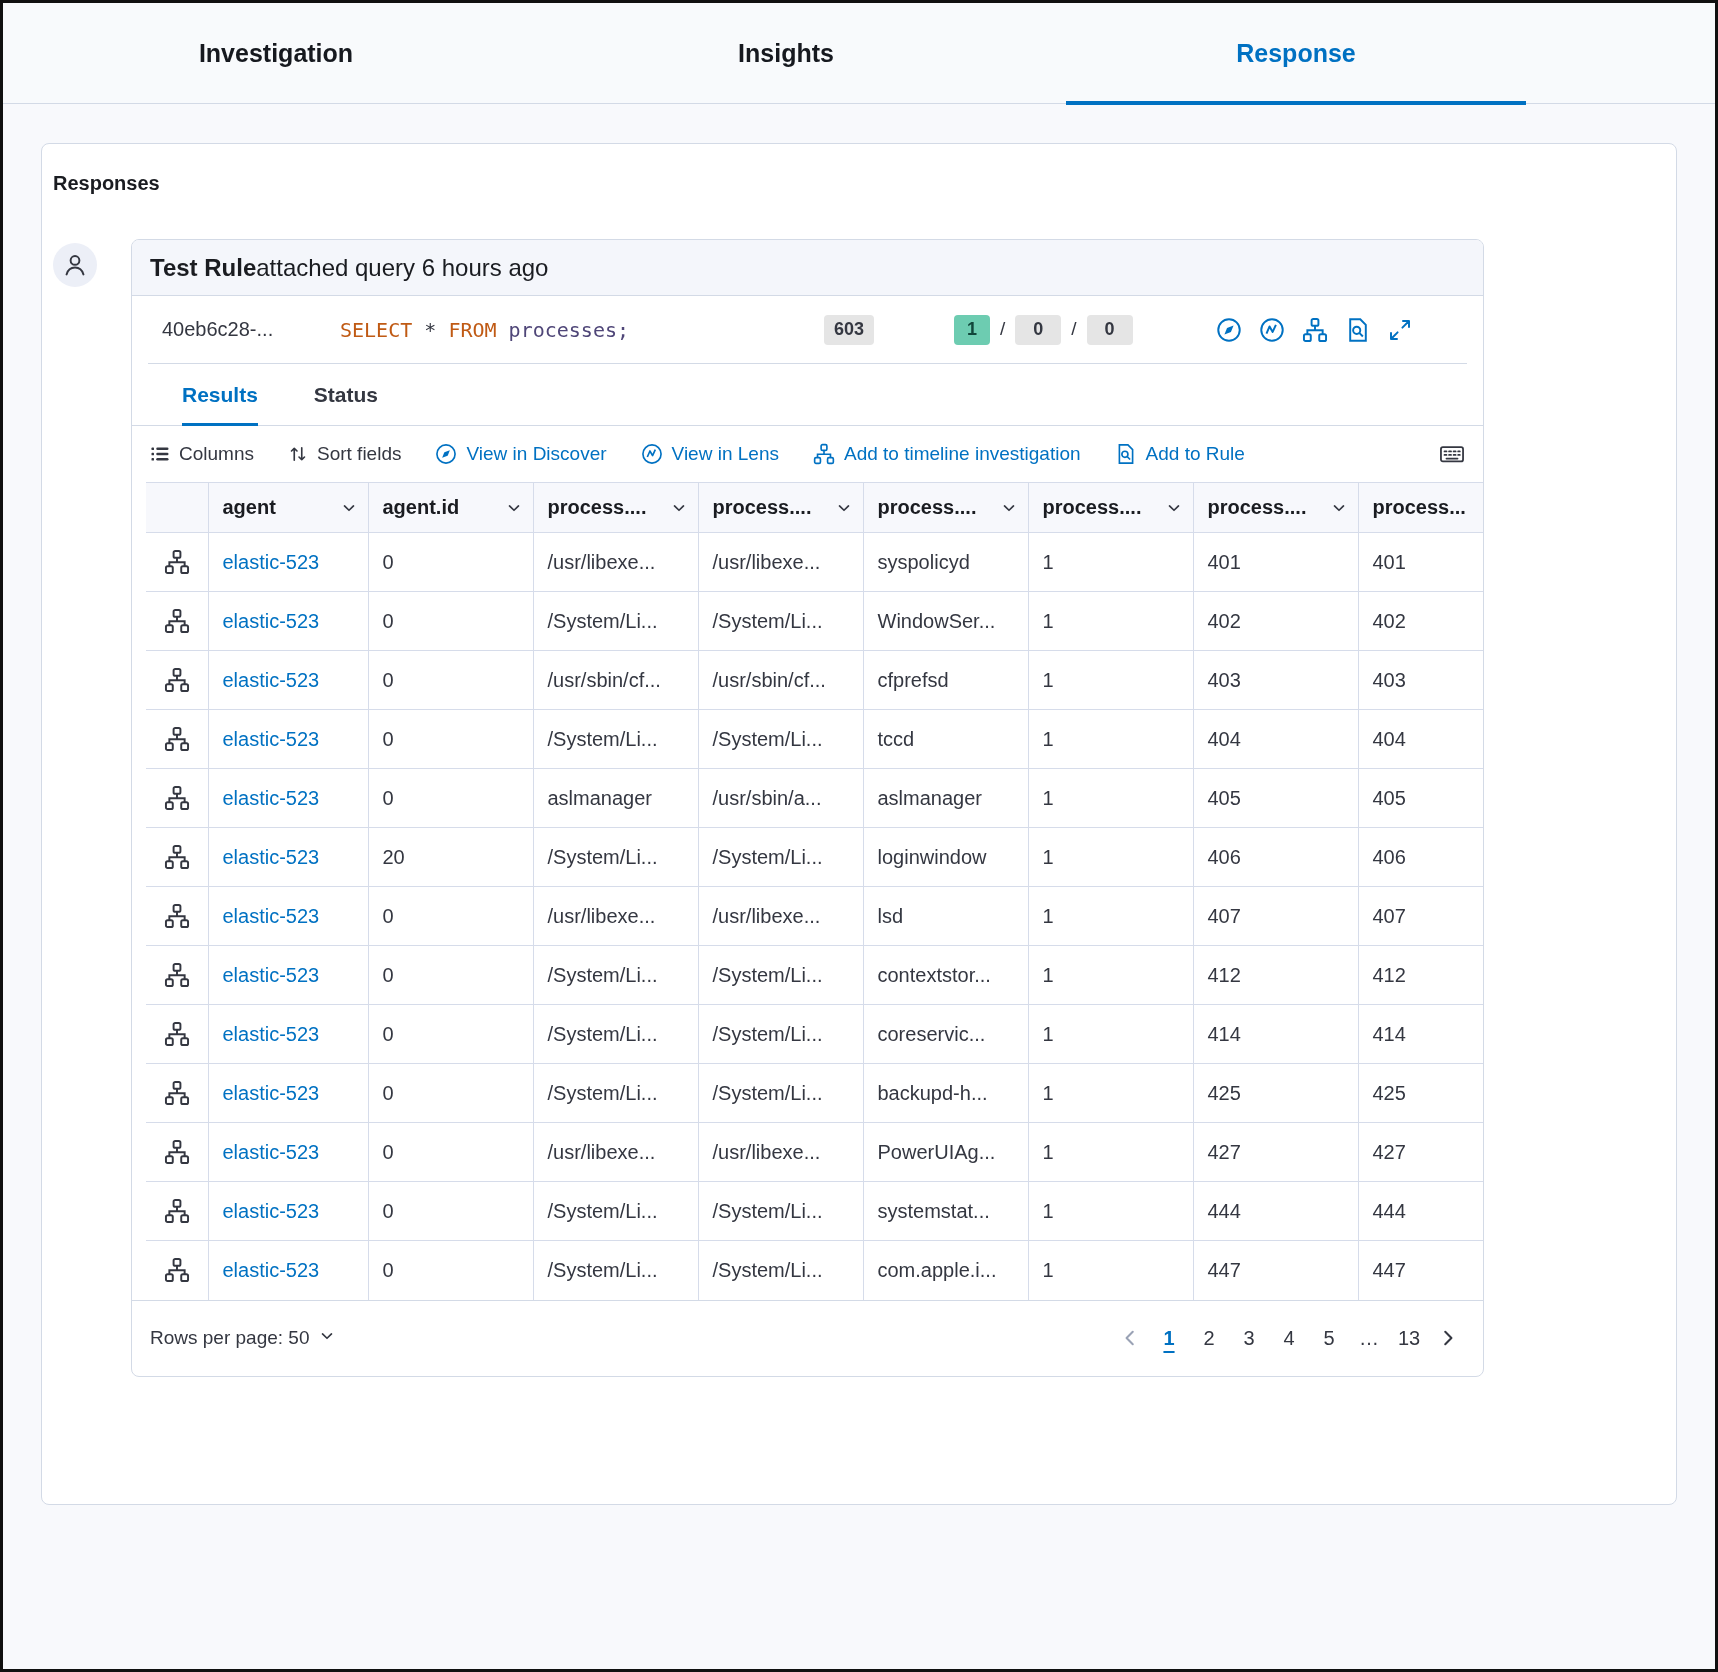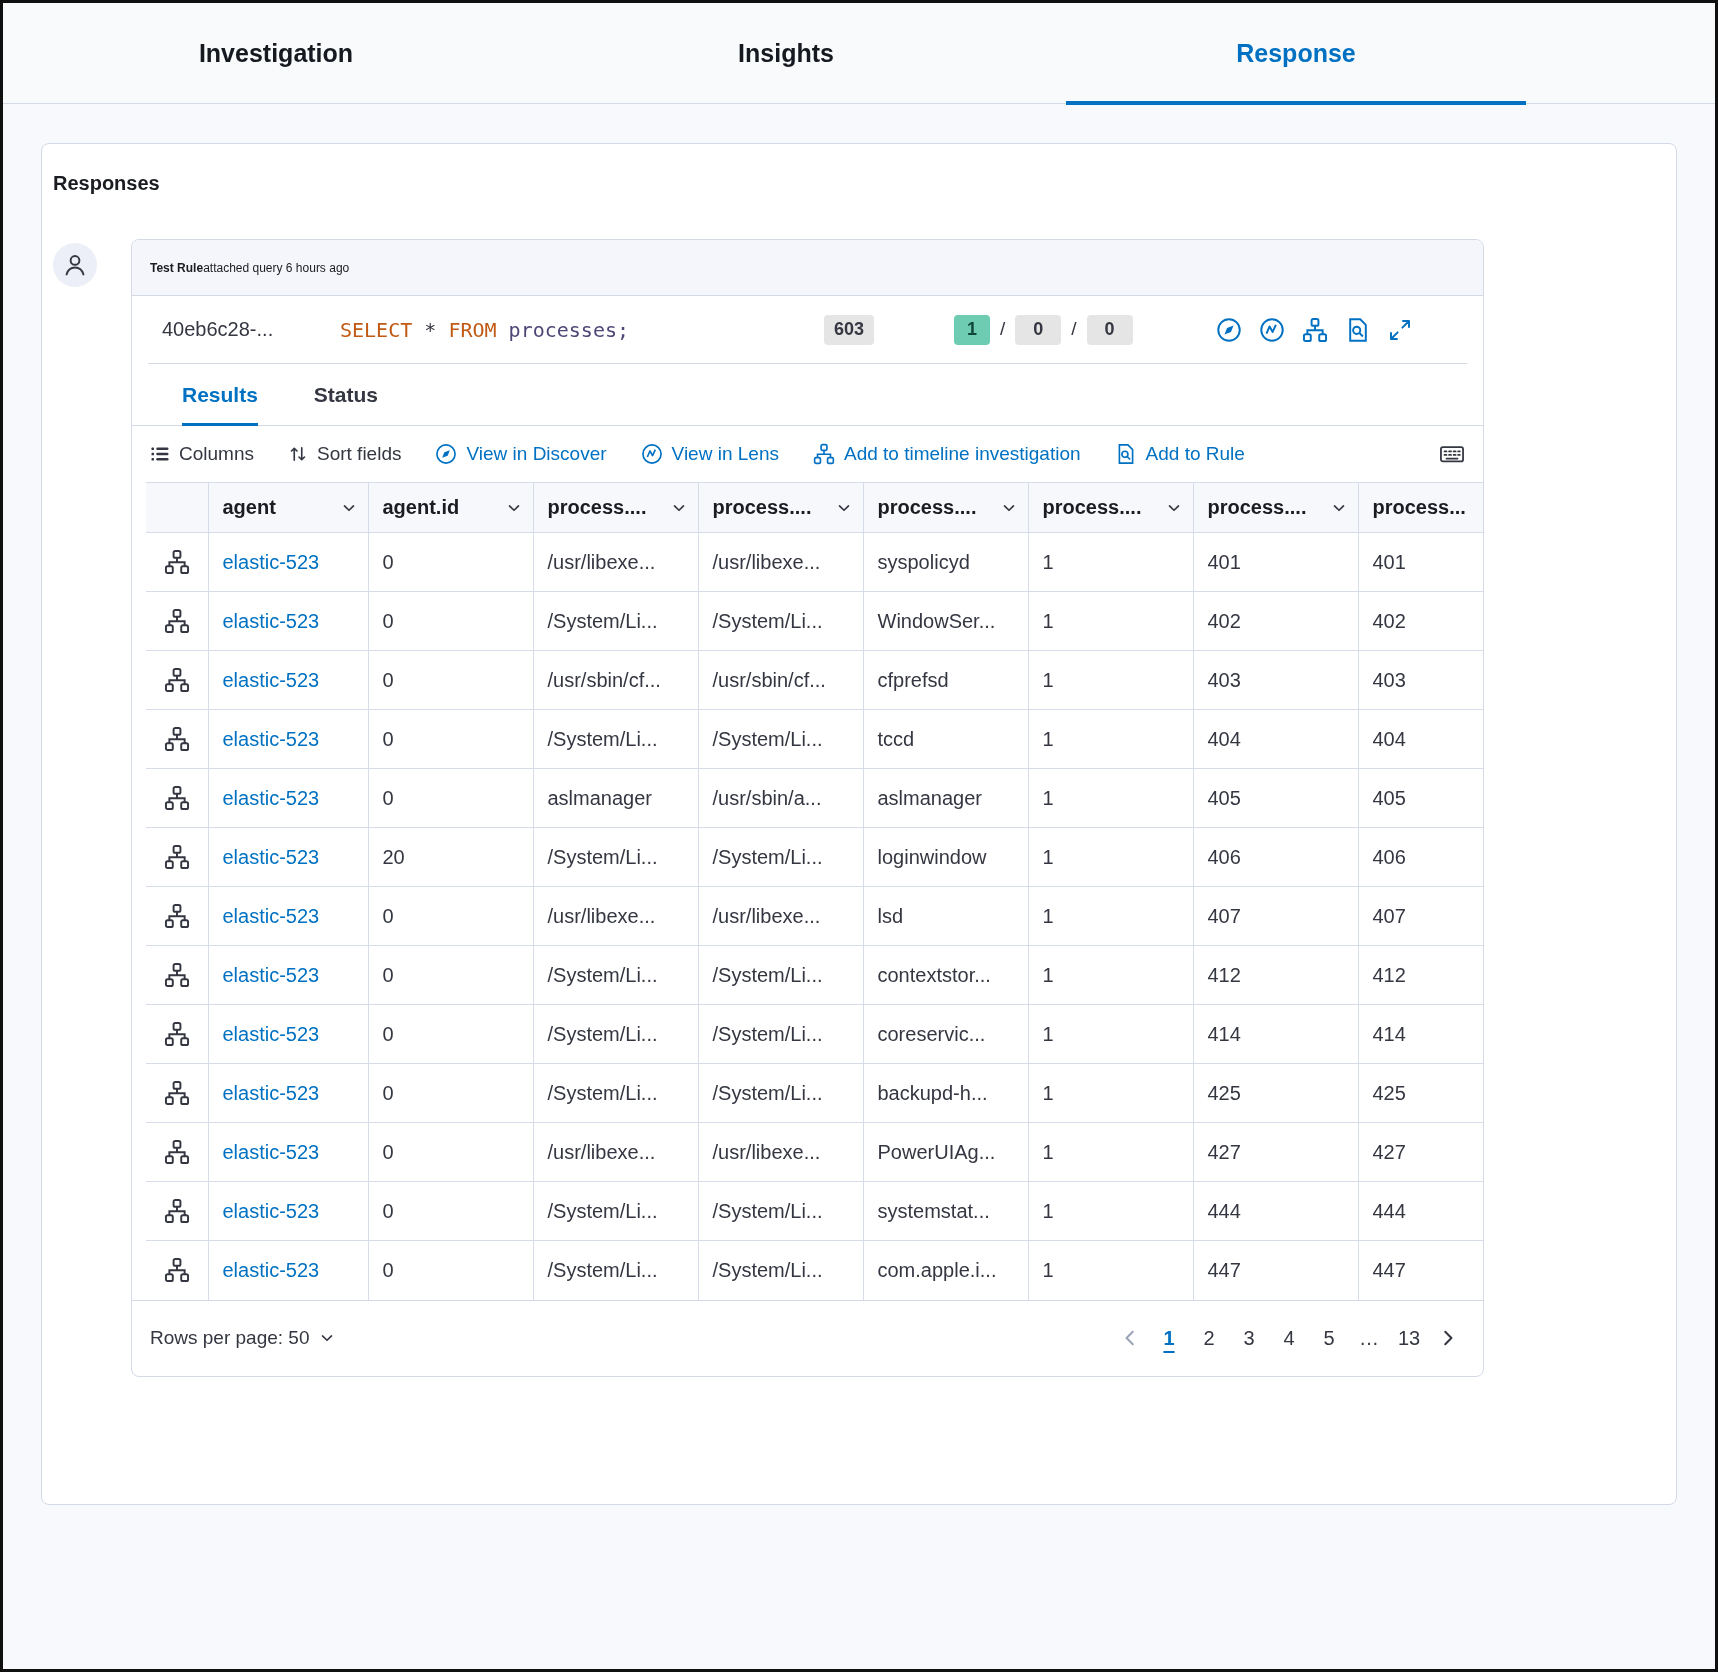--- a/index.html
+++ b/index.html
@@ -59,21 +59,21 @@
   }
   .card {
     width: 1353px; margin-left: 34px;
     border: 1px solid #d3dae6; border-radius: 8px;
     background: #fff; overflow: hidden;
   }
   .card-header {
     height: 56px; display: flex; align-items: center;
     padding: 0 18px;
     background: #f4f6fb; border-bottom: 1px solid #d3dae6;
-    font-size: 12px; color: #1a1c21;
+    font-size: 24px; color: #1a1c21;
   }
   .card-header b { font-weight: 700; }
 
   
   .qmeta { padding: 0 16px; }
   .qm-grid {
     display: grid;
     grid-template-columns: 178px 484px 130px 262px 1fr;
     align-items: center;
   }
@@ -133,21 +133,21 @@
   td.ctrl { padding: 0; text-align: center; color: #343741; }
   td.ctrl svg { vertical-align: middle; }
   .agent-link { color: #0071c2; font-weight: 500; cursor: pointer; }
 
   
   .gfooter {
     display: flex; align-items: center; justify-content: space-between;
     height: 76px; padding: 0 18px; border-top: 1px solid #d3dae6;
   }
   .rpp {
-    display: inline-flex; align-items: center; gap: 8px;
+    display: inline-flex; gap: 8px;
     font-size: 19px; color: #343741; background: none; border: 0;
     font-family: inherit; cursor: pointer;
   }
   .pag { display: flex; align-items: center; gap: 4px; }
   .pages { display: flex; align-items: center; gap: 4px; }
   .page-btn {
     min-width: 36px; height: 40px; background: none; border: 0;
     font-size: 20px; color: #343741; cursor: pointer; font-family: inherit;
   }
   .page-btn.active {

